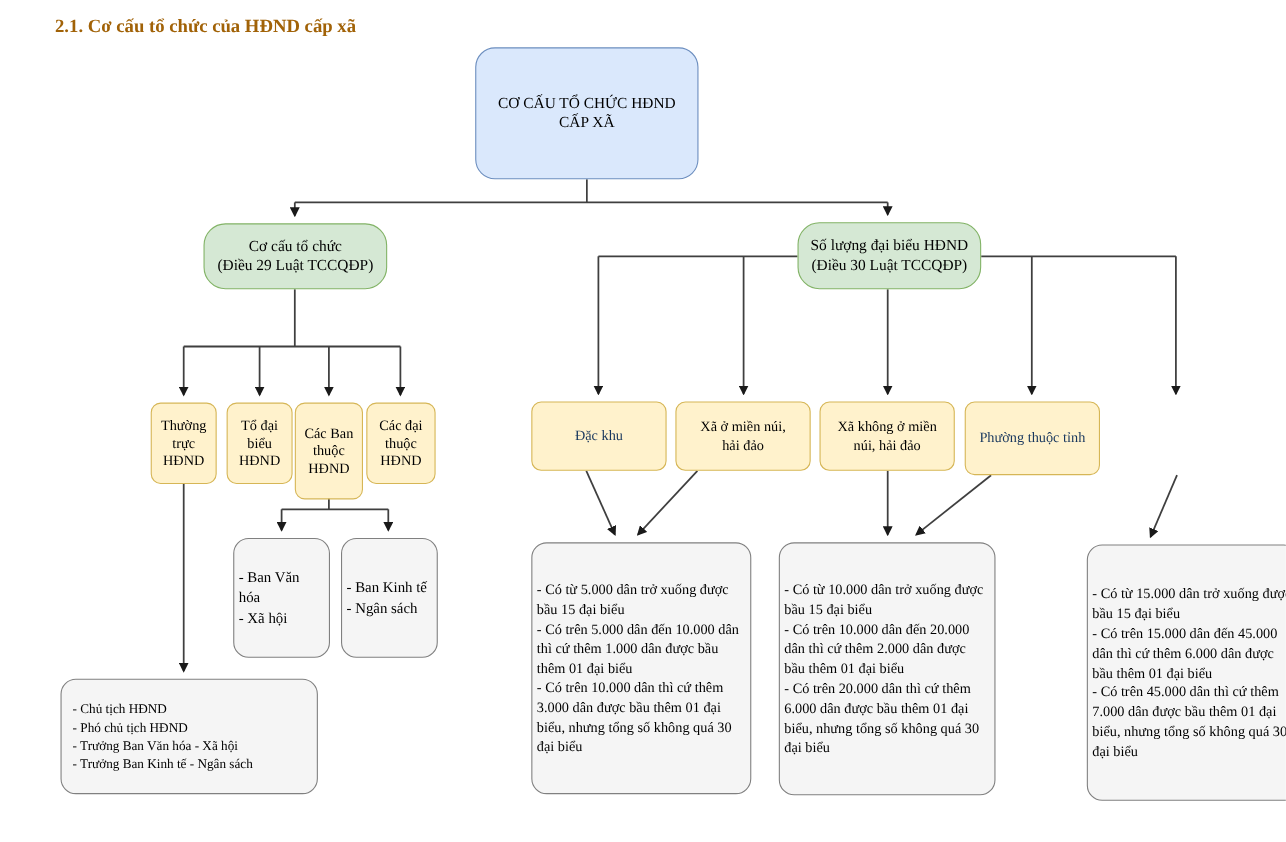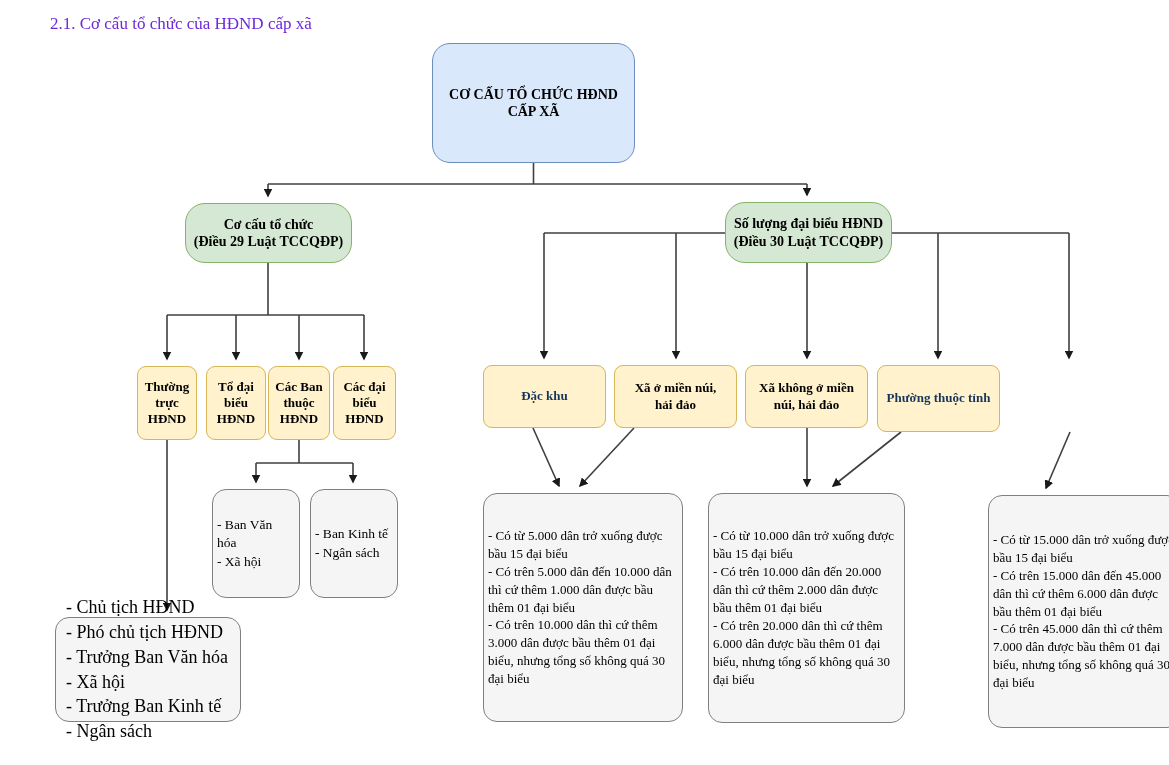--- a/index.html
+++ b/index.html
@@ -5,28 +5,28 @@
   html,body{margin:0;padding:0;background:#fff;}
   .canvas{
     position:relative;
     width:1169px;height:765px;
     background:#ffffff;
     font-family:"Liberation Serif", serif;
     overflow:hidden;
   }
   .page-title{
     position:absolute;left:50px;top:14px;
-    font-size:17px;font-weight:normal;color:#6d28d9;
+    font-size:17px;font-weight:bold;color:#a16207;
   }
   svg.connectors{position:absolute;left:0;top:0;z-index:1;pointer-events:none;}
   .node{
     position:absolute;box-sizing:border-box;z-index:2;
     display:flex;align-items:center;justify-content:center;
     text-align:center;white-space:pre-line;
-    font-weight:bold;font-size:13px;color:#000;line-height:1.25;
+    font-weight:normal;font-size:13px;color:#000;line-height:1.25;
   }
   .blue{background:#dae8fc;border:1px solid #6c8ebf;border-radius:18px;font-size:14px;}
   .green{background:#d5e8d4;border:1px solid #82b366;border-radius:20px;font-size:14px;}
   .yellow{background:#fff2cc;border:1px solid #d6b656;border-radius:9px;}
   .gray{background:#f5f5f5;border:1px solid #808080;border-radius:14px;}
   .navy{color:#17365d;}
   .detail{
     font-weight:normal;text-align:left;justify-content:flex-start;
     padding:8px 4px;font-size:13px;line-height:1.38;
   }
@@ -83,36 +83,36 @@
   <div class="node blue" style="left:432px;top:43px;width:203px;height:120px;">CƠ CẤU TỔ CHỨC HĐND
 CẤP XÃ</div>
 
   <div class="node green" style="left:185px;top:203px;width:167px;height:60px;">Cơ cấu tổ chức
 (Điều 29 Luật TCCQĐP)</div>
   <div class="node green" style="left:725px;top:202px;width:167px;height:61px;">Số lượng đại biểu HĐND
 (Điều 30 Luật TCCQĐP)</div>
 
   <div class="node yellow" style="left:137px;top:366px;width:60px;height:74px;">Thường trực HĐND</div>
   <div class="node yellow" style="left:206px;top:366px;width:60px;height:74px;">Tổ đại biểu HĐND</div>
-  <div class="node yellow" style="left:268px;top:366px;width:62px;height:74px;">Các Ban thuộc HĐND</div>
-  <div class="node yellow" style="left:333px;top:366px;width:63px;height:74px;">Các đại biểu HĐND</div>
+  <div class="node yellow" style="left:268px;top:366px;width:62px;height:88px;">Các Ban thuộc HĐND</div>
+  <div class="node yellow" style="left:333px;top:366px;width:63px;height:74px;">Các đại thuộc HĐND</div>
 
   <div class="node yellow navy" style="left:483px;top:365px;width:123px;height:63px;">Đặc khu</div>
   <div class="node yellow" style="left:614px;top:365px;width:123px;height:63px;">Xã ở miền núi,
 hải đảo</div>
   <div class="node yellow" style="left:745px;top:365px;width:123px;height:63px;">Xã không ở miền
 núi, hải đảo</div>
   <div class="node yellow navy" style="left:877px;top:365px;width:123px;height:67px;">Phường thuộc tỉnh</div>
 
   <div class="node gray detail" style="left:212px;top:489px;width:88px;height:109px;font-size:13.5px;padding:4px;">- Ban Văn hóa
 - Xã hội</div>
   <div class="node gray detail" style="left:310px;top:489px;width:88px;height:109px;font-size:13.5px;padding:4px;">- Ban Kinh tế
 - Ngân sách</div>
 
-  <div class="node gray detail" style="left:55px;top:617px;width:186px;height:105px;font-size:18px;padding:6px 10px;">- Chủ tịch HĐND
+  <div class="node gray detail" style="left:55px;top:617px;width:234px;height:105px;font-size:12px;padding:6px 10px;">- Chủ tịch HĐND
 - Phó chủ tịch HĐND
 - Trưởng Ban Văn hóa - Xã hội
 - Trưởng Ban Kinh tế - Ngân sách</div>
 
   <div class="node gray detail" style="left:483px;top:493px;width:200px;height:229px;">- Có từ 5.000 dân trở xuống được bầu 15 đại biểu
 - Có trên 5.000 dân đến 10.000 dân thì cứ thêm 1.000 dân được bầu thêm 01 đại biểu
 - Có trên 10.000 dân thì cứ thêm 3.000 dân được bầu thêm 01 đại biểu, nhưng tổng số không quá 30 đại biểu</div>
   <div class="node gray detail" style="left:708px;top:493px;width:197px;height:230px;">- Có từ 10.000 dân trở xuống được bầu 15 đại biểu
 - Có trên 10.000 dân đến 20.000 dân thì cứ thêm 2.000 dân được bầu thêm 01 đại biểu
 - Có trên 20.000 dân thì cứ thêm 6.000 dân được bầu thêm 01 đại biểu, nhưng tổng số không quá 30 đại biểu</div>

